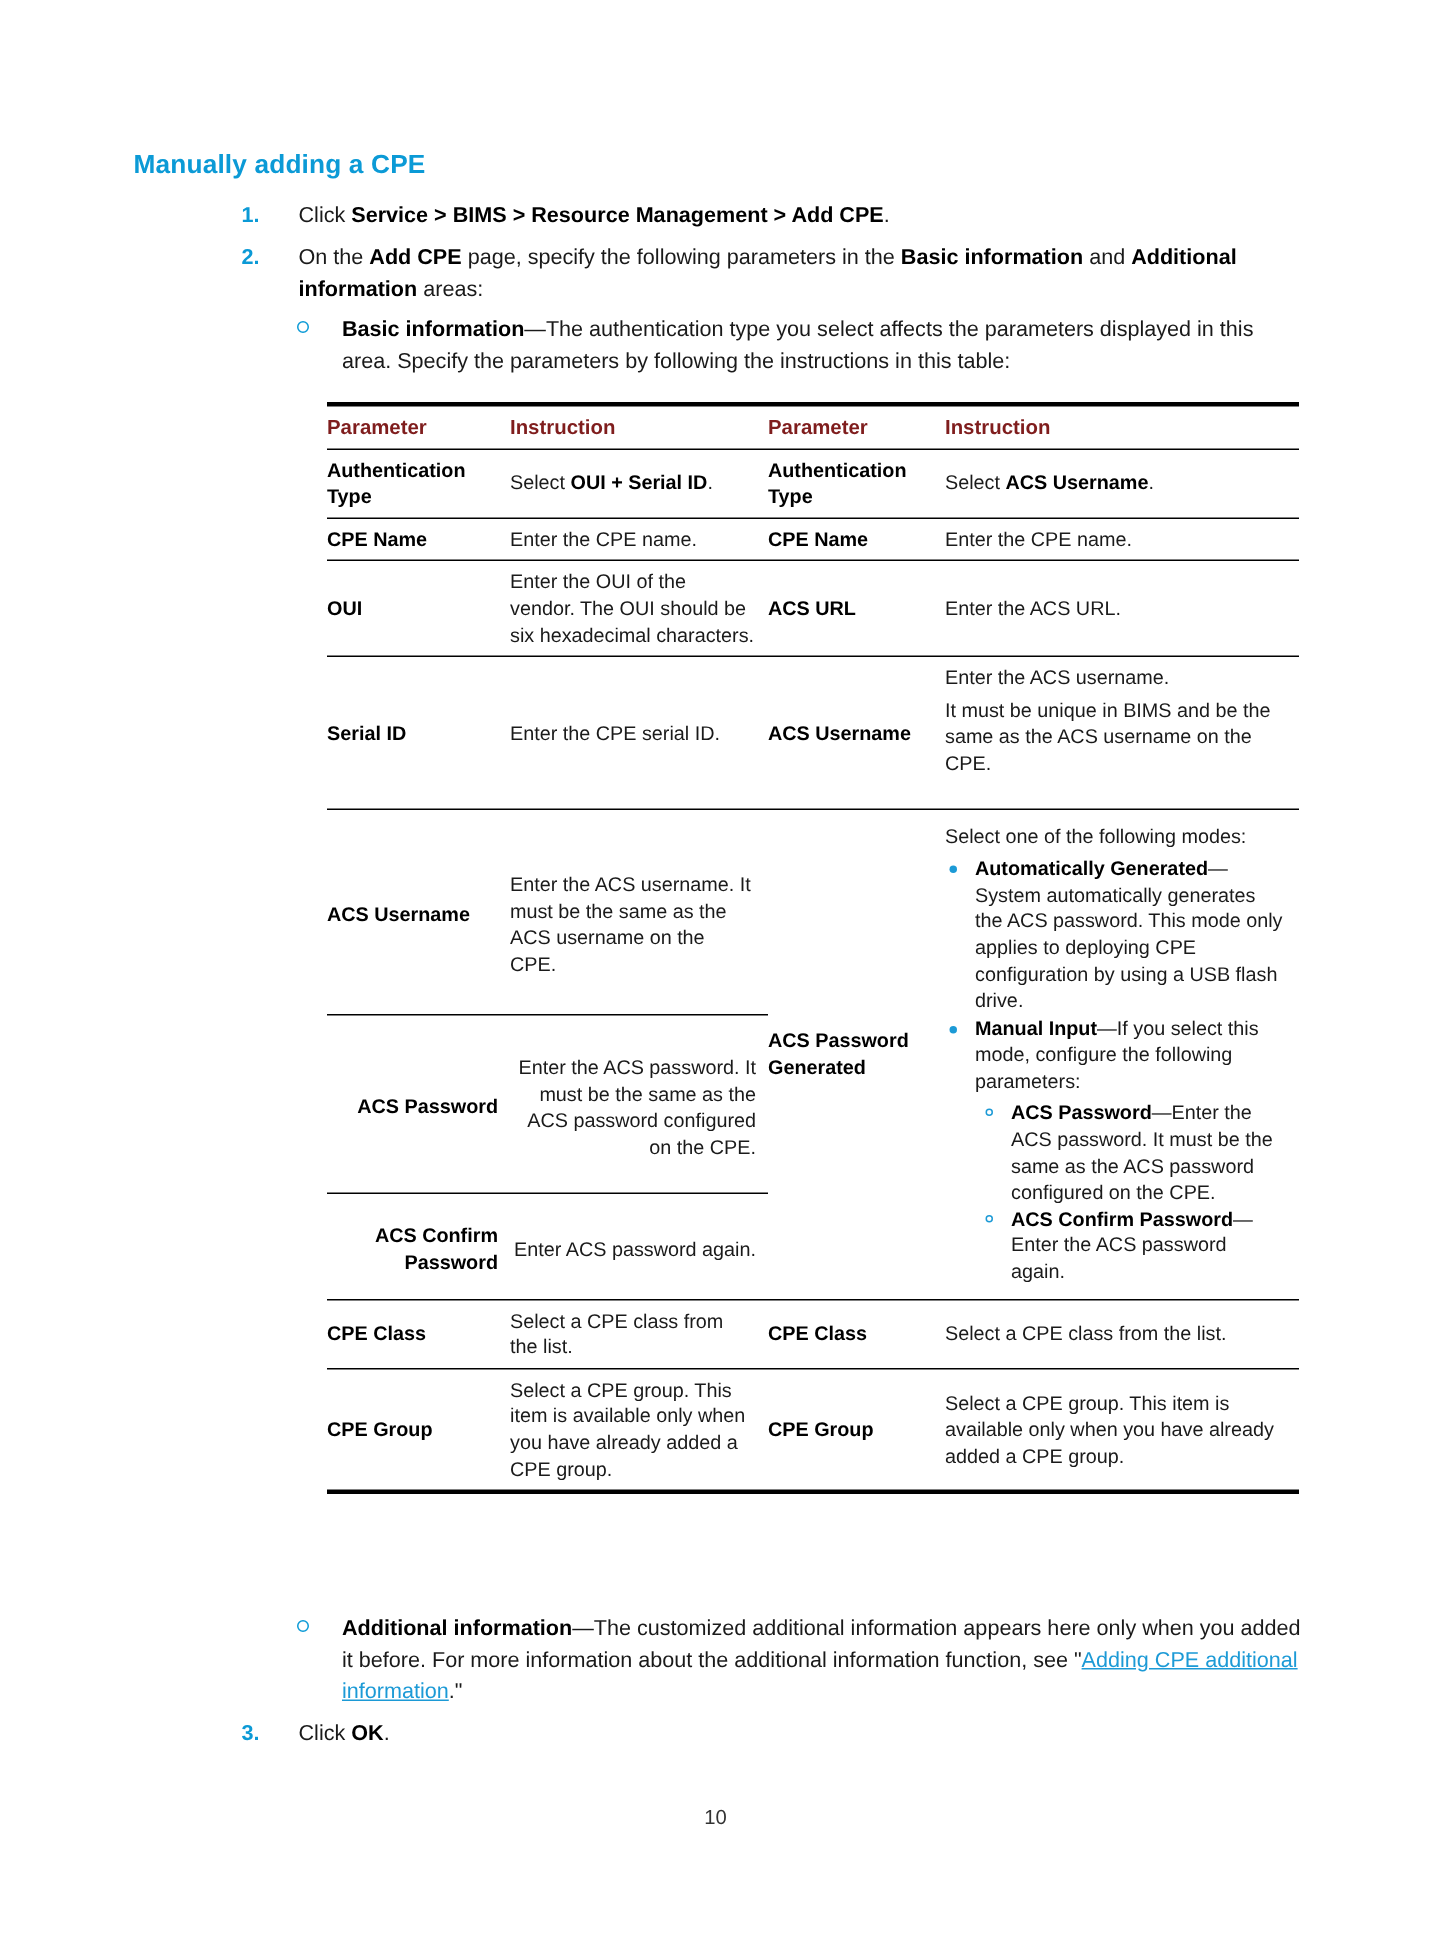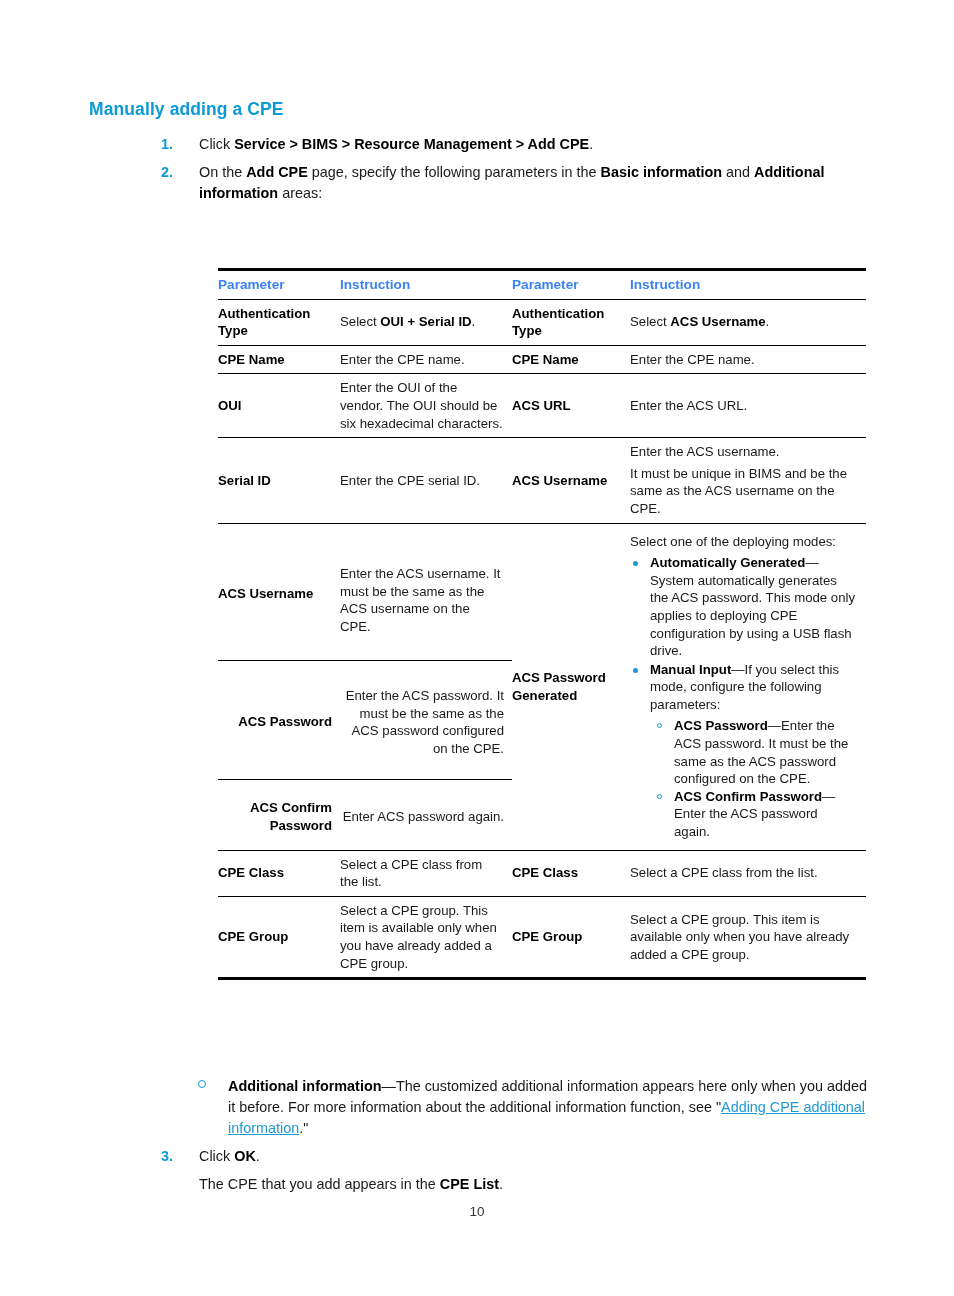--- a/index.html
+++ b/index.html
@@ -116,21 +116,21 @@
     border: none;
   }
   col.c1 { width: 122px; }
   col.c2 { width: 172px; }
   col.c3 { width: 118px; }
   col.c4 { width: 236px; }
 
   thead th {
     font-weight: bold;
     font-size: 13.6px;
-    color: #3b82f6;
+    color: #7f1d1d;
     padding-top: 6px;
     padding-bottom: 5px;
   }
   thead tr { border-bottom: 1.3px solid #000; }
 
   .tbl-top-rule {
     height: 3px;
     background: #000;
     width: 648px;
   }
@@ -210,20 +210,24 @@
   <div class="step step1">
     <span class="num">1.</span>
     <span class="body"><span>Click </span><b>Service &gt; BIMS &gt; Resource Management &gt; Add CPE</b><span>.</span></span>
   </div>
 
   <div class="step step2">
     <span class="num">2.</span>
     <span class="body"><span>On the </span><b>Add CPE</b><span> page, specify the following parameters in the </span><b>Basic information</b><span> and </span><b>Additional information</b><span> areas:</span></span>
   </div>
 
+  <div class="substep sub-basic">
+    <span class="omark"><span class="ring"></span></span>
+    <span class="body"><b>Basic information</b><span>—The authentication type you select affects the parameters displayed in this area. Specify the parameters by following the instructions in this table:</span></span>
+  </div>
 
   <div class="tbl-wrap">
     <div class="tbl-top-rule"></div>
     <table class="params">
       <colgroup>
           <col class="c1">
           <col class="c2">
           <col class="c3">
           <col class="c4">
         </colgroup>
@@ -257,30 +261,30 @@
           <td class="pname">ACS URL</td>
           <td>Enter the ACS URL.</td>
         </tr>
 
         <tr class="rule-full">
           <td class="pname lc">Serial ID</td>
           <td class="lc">Enter the CPE serial ID.</td>
           <td class="pname">ACS Username</td>
           <td>
             <p class="cellnote">Enter the ACS username.</p>
-            <p class="cellnote" style="margin-bottom:0">It must be unique in BIMS and be the same as the ACS username on the CPE.</p>
+            <p class="cellnote" style="margin-bottom:16px">It must be unique in BIMS and be the same as the ACS username on the CPE.</p>
           </td>
         </tr>
 
         <tr class="rule-full">
           <td class="pname lc vtop" style="padding-top:9px">ACS Username</td>
           <td class="lc vtop" style="padding-top:22px">Enter the ACS username. It must be the same as the ACS username on the CPE.</td>
           <td class="pname vtop" rowspan="3" style="vertical-align:middle">ACS Password Generated</td>
           <td class="vtop" rowspan="3" style="padding-top:9px">
-            <p class="cellnote">Select one of the deploying modes:</p>
+            <p class="cellnote">Select one of the following modes:</p>
             <ul class="bul">
               <li>
                 <b>Automatically Generated</b><span>—System automatically generates the ACS password. This mode only applies to deploying CPE configuration by using a USB flash drive.</span>
               </li>
               <li>
                 <b>Manual Input</b><span>—If you select this mode, configure the following parameters:</span>
                 <ul class="sub-o">
                   <li>
                     <b>ACS Password</b><span>—Enter the ACS password. It must be the same as the ACS password configured on the CPE.</span>
                   </li>
@@ -325,17 +329,16 @@
   <div class="substep sub-additional">
     <span class="omark"><span class="ring"></span></span>
     <span class="body"><b>Additional information</b><span>—The customized additional information appears here only when you added it before. For more information about the additional information function, see "</span><a class="lnk" href="#">Adding CPE additional information</a><span>."</span></span>
   </div>
 
   <div class="step step3">
     <span class="num">3.</span>
     <span class="body"><span>Click </span><b>OK</b><span>.</span></span>
   </div>
 
-  <div class="tail-text"><span>The CPE that you add appears in the </span><b>CPE List</b><span>.</span></div>
 
   <div class="pageno">10</div>
 
 </div>
 
 </body></html>

